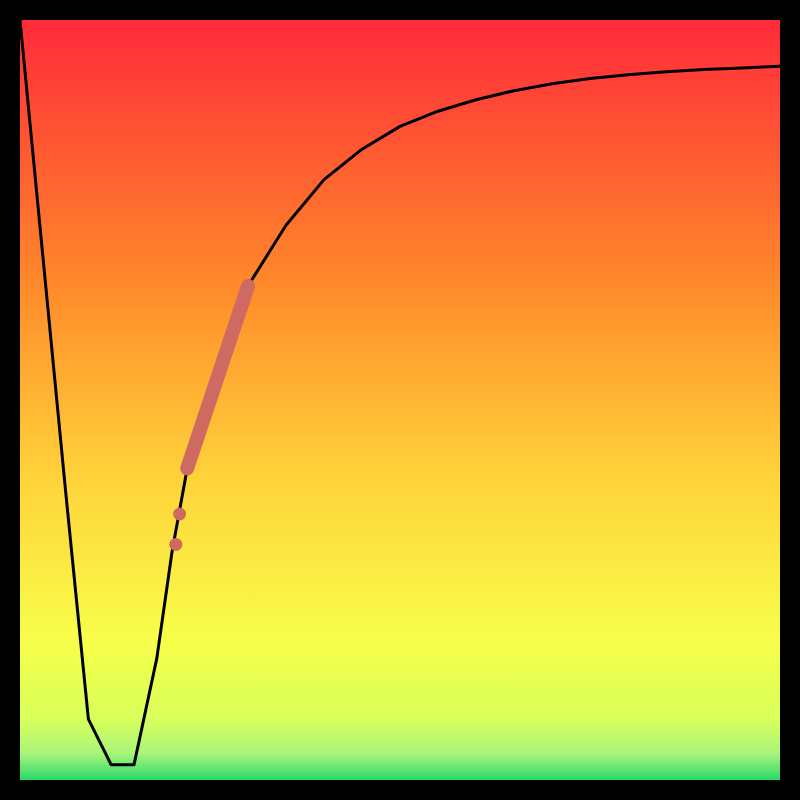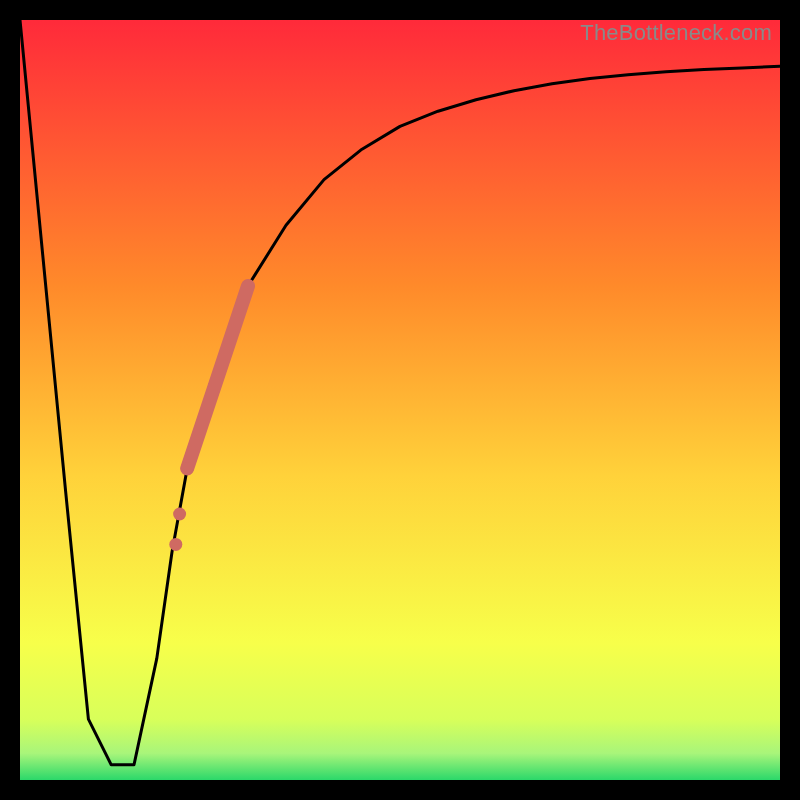--- a/index.html
+++ b/index.html
@@ -59,15 +59,14 @@
       </defs>
       <rect x="0" y="0" width="760" height="760" fill="url(#bg)"></rect>
       <path id="curve" fill="none" stroke="#000000" stroke-width="3" stroke-linecap="round" stroke-linejoin="round" d="M 0 0 L 22.8 235.60000000000002 L 45.6 471.2 L 68.39999999999999 699.2 L 91.2 744.8 L 114 744.8 L 136.79999999999998 638.4 L 152 532 L 167.2 448.40000000000003 L 190 364.8 L 212.8 304 L 228 266 L 266 205.20000000000005 L 304 159.60000000000002 L 342 129.20000000000005 L 380 106.39999999999998 L 418.00000000000006 91.20000000000005 L 456 79.79999999999995 L 494 70.67999999999995 L 532 63.84000000000003 L 570 58.520000000000095 L 608 54.72000000000003 L 646 51.67999999999995 L 684 49.39999999999998 L 722 47.879999999999995 L 760 46.3599999999999"></path>
       <path id="highlight-band" fill="none" stroke="#cf6a62" stroke-width="14" stroke-linecap="round" d="M 167.2 448.40000000000003 L 228 266"></path>
       <g id="highlight-dots">
           <circle cx="155.79999999999998" cy="524.4" r="6.5" fill="#cf6a62"></circle>
           <circle cx="159.6" cy="494" r="6.5" fill="#cf6a62"></circle>
           <circle cx="167.2" cy="448.40000000000003" r="6.5" fill="#cf6a62"></circle>
         </g>
     </svg>
-    <div class="watermark">TheBottleneck.com</div>
   </div>
 </div>
 
 </body></html>

